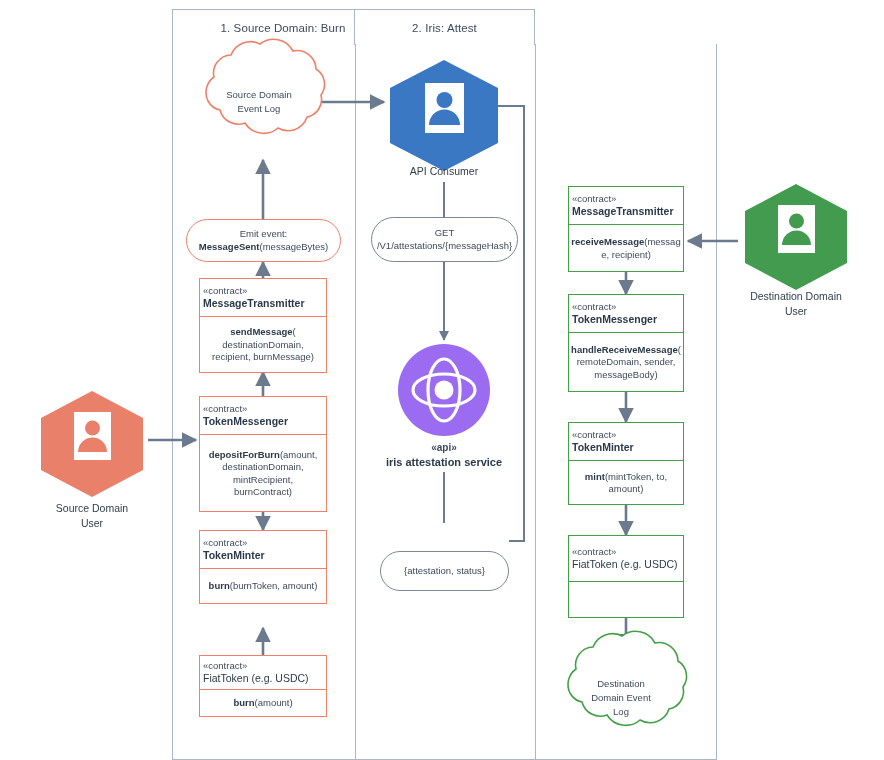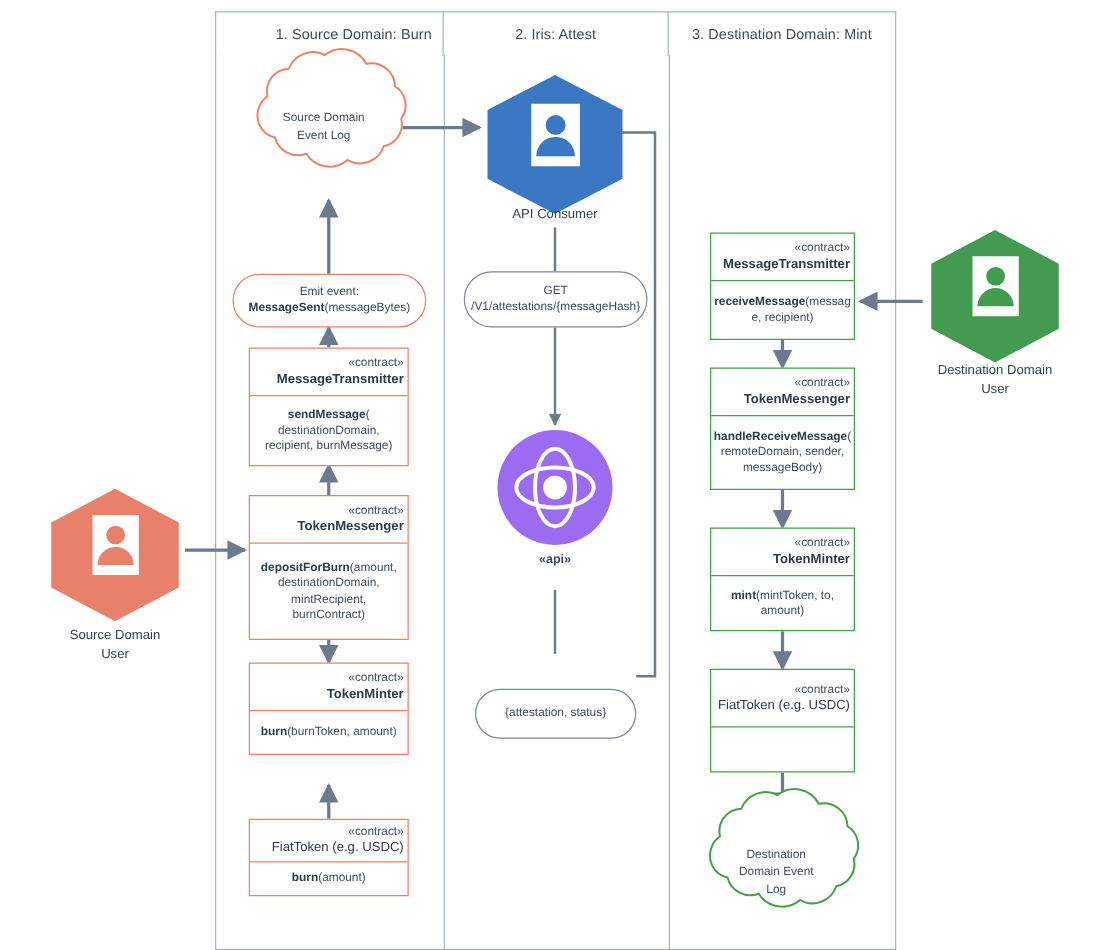--- a/index.html
+++ b/index.html
@@ -16,21 +16,21 @@
   .lane{position:absolute;border:1.4px solid #aab7c6;box-sizing:border-box;background:transparent;}
   .lane-head{position:absolute;box-sizing:border-box;border:1.4px solid #aab7c6;border-bottom:none;
       display:flex;align-items:center;justify-content:center;}
   .lane-head span{font-size:11.5px;color:#3d4a5c;letter-spacing:.1px;}
 
   
   .abs{position:absolute;box-sizing:border-box;}
 
   
   .cls{position:absolute;box-sizing:border-box;background:#fff;}
-  .cls .hdr{box-sizing:border-box;display:flex;flex-direction:column;align-items:flex-end;justify-content:center;
+  .cls .hdr{box-sizing:border-box;display:flex;flex-direction:column;align-items:flex-start;justify-content:center;
       padding:4px 3px;text-align:center;line-height:1.25;}
   .cls .body{box-sizing:border-box;display:flex;align-items:center;justify-content:center;
       padding:5px 6px;text-align:center;line-height:1.3;}
   .cls .st{font-size:9.5px;color:#3d4a5c;display:block;}
   .cls .nm{font-size:10.5px;font-weight:bold;color:#2b3a4a;display:block;}
   .cls .mtxt{font-size:9.5px;color:#3d4a5c;}
   .cls .mtxt b{font-weight:bold;color:#2b3a4a;}
 
   .cls.orange{border:1.6px solid #ec8168;}
   .cls.orange .hdr{border-bottom:1.6px solid #ec8168;}
@@ -66,23 +66,20 @@
 
 <div id="stage">
 
   <div class="lane" style="left:172px;top:44px;width:545px;height:716px;border-top:none;"></div>
 
   <div class="lane-head" style="left:172px;top:9px;width:183px;height:36px;padding-left:39px;">
     <span>1.  Source Domain: Burn</span>
   </div>
   <div class="lane-head" style="left:355px;top:9px;width:180px;height:36px;border-left:none;">
     <span>2.  Iris: Attest</span>
-  </div>
-  <div class="lane-head" style="left:535px;top:9px;width:182px;height:36px;border-left:none;">
-    <span>3.  Destination Domain: Mint</span>
   </div>
 
   <div class="abs" style="left:355px;top:44px;width:1.4px;height:716px;background:#aab7c6;"></div>
   <div class="abs" style="left:535px;top:44px;width:1.4px;height:716px;background:#aab7c6;"></div>
 
   <svg class="edges" viewBox="0 0 884 760">
     <defs>
       <marker id="ah" viewBox="0 0 10 10" refX="9" refY="5" markerWidth="6" markerHeight="6" orient="auto-start-reverse">
         <path d="M0,0 L10,5 L0,10 z" fill="#6b7a8c"></path>
       </marker>
@@ -258,20 +255,21 @@
   <div class="pill gray" style="left:371px;top:217px;width:147px;height:45px;">
     <div class="t">
       <span>GET</span><br>
       <span>/V1/attestations/{messageHash}</span>
     </div>
   </div>
 
   <div class="apinode" style="left:398px;top:344px;width:92px;height:92px;">
     <div class="cap" style="top:97px;">
       <span class="s1">«api»</span>
+      <span class="s2">iris attestation service</span>
     </div>
   </div>
 
   <div class="pill gray" style="left:380px;top:523px;width:129px;height:40px;margin-top:28px;">
     <div class="t">
       <span>{attestation, status}</span>
     </div>
   </div>
 
   <div class="cls green" style="left:568px;top:186px;width:116px;height:86px;">

